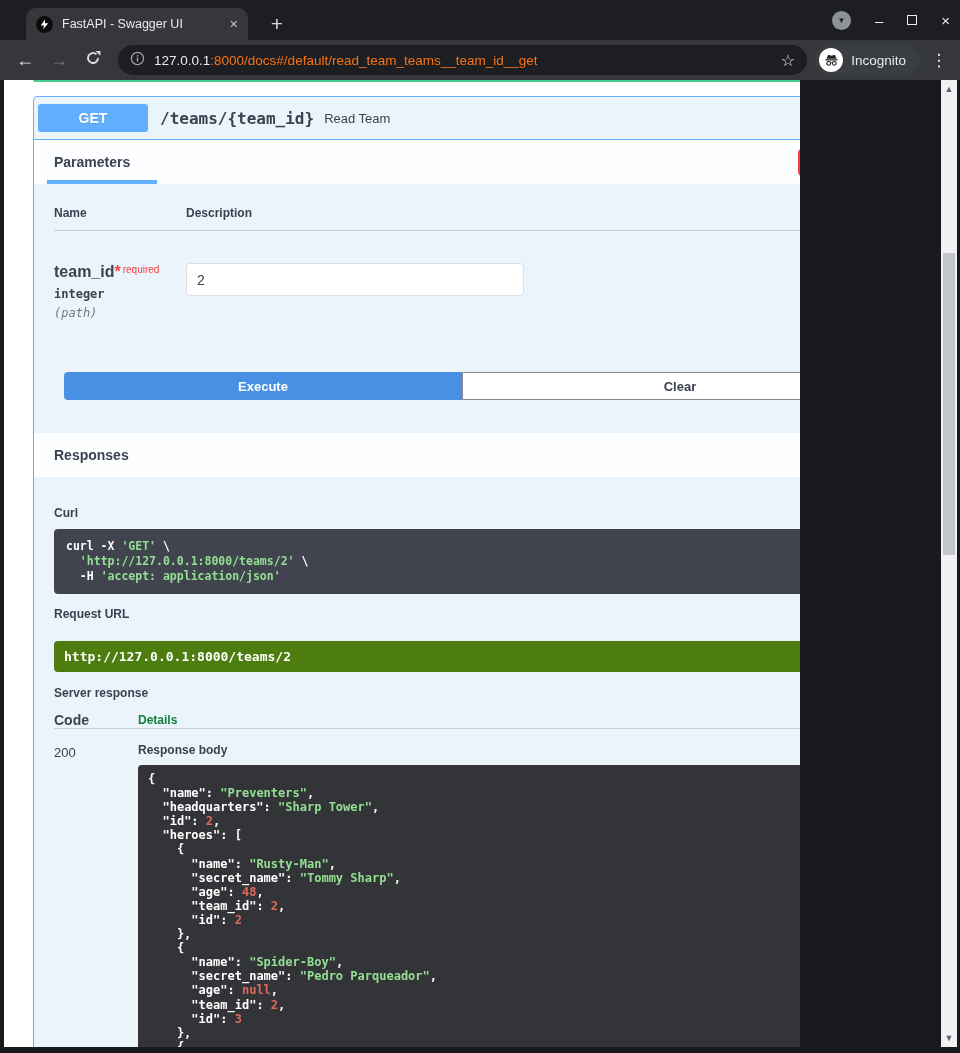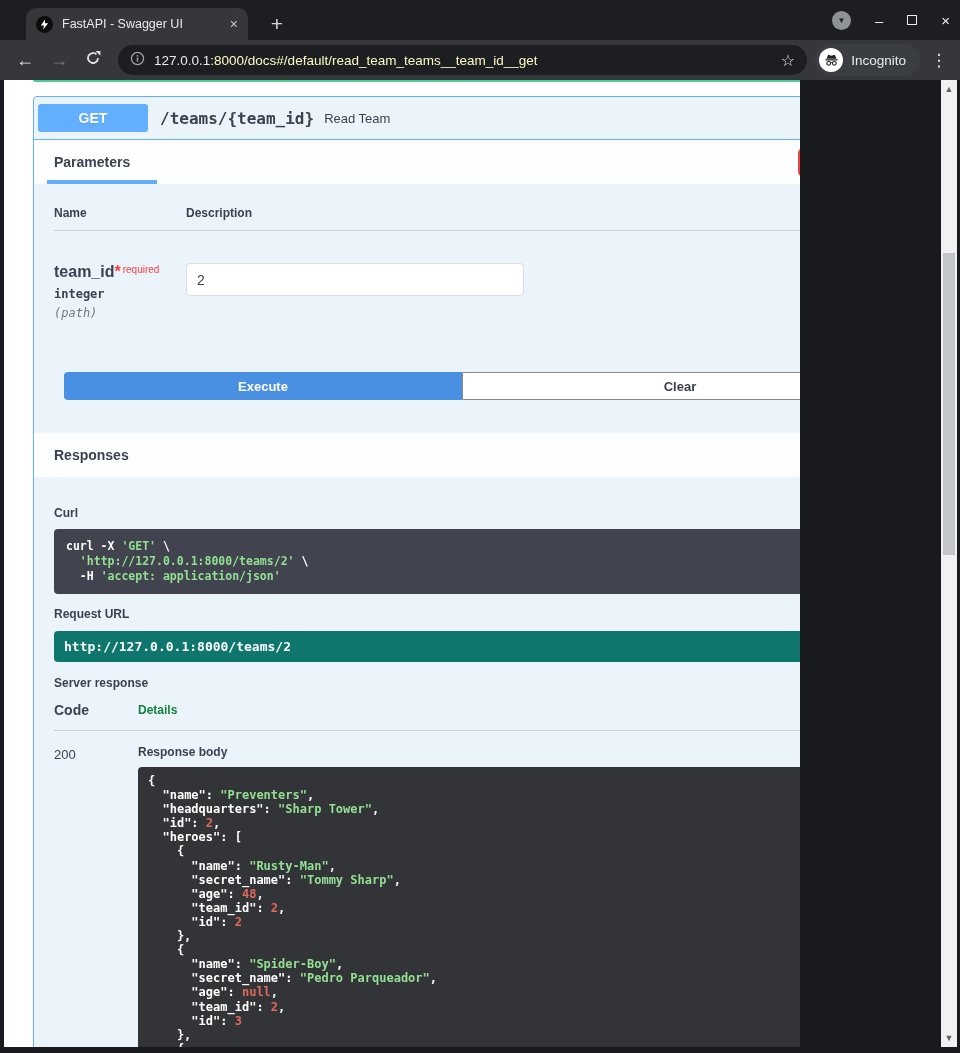--- a/index.html
+++ b/index.html
@@ -24,21 +24,21 @@
   .max-box { width:10px; height:10px; border:1.5px solid #e8eaed; display:inline-block; }
 
   .toolbar { position:absolute; top:40px; left:0; right:0; height:40px; background:#36373b;
              display:flex; align-items:center; padding:0 8px; }
   .nav-btn { width:34px; text-align:center; font-size:18px; color:#dee1e6; }
   .nav-btn.dim { color:#75797f; }
   .urlbar { flex:1; height:30px; background:#1d1e21; border-radius:15px; margin:0 8px;
             display:flex; align-items:center; padding:0 12px; }
   .url-text { margin-left:9px; font-size:13.5px; flex:1; white-space:nowrap; overflow:hidden; }
   .url-host { color:#e8eaed; }
-  .url-rest { color:#fef9c3; }
+  .url-rest { color:#f97316; }
   .star { color:#dee1e6; font-size:16px; margin-left:8px; }
   .incog-chip { height:32px; background:#3a3d41; border-radius:16px; display:flex; align-items:center;
                 padding:0 14px 0 4px; margin-right:6px; }
   .incog-circle { width:24px; height:24px; border-radius:50%; background:#ffffff; display:flex;
                   align-items:center; justify-content:center; }
   .incog-label { color:#e8eaed; font-size:13.5px; margin-left:8px; }
   .menu-dots { color:#e8eaed; font-size:17px; width:26px; text-align:center; }
 
   
   .page { position:absolute; left:4px; top:80px; width:796px; height:967px; background:#ffffff; overflow:hidden; }
@@ -81,25 +81,25 @@
                color:#3b4151; font-weight:bold; font-size:13px; font-family:inherit;padding-left:18px; }
   .params-bottom-pad { height:33px; }
 
   .responses-body { padding:26px 20px 0; }
   .block-label { font-size:12px; font-weight:bold; color:#3b4151; }
   .curl-block { margin-top:8px; background:#41444e; border-radius:4px; padding:10px 12px; position:relative;
                 font-family:"DejaVu Sans Mono", monospace; font-weight:bold; font-size:11.5px; line-height:15px;
                 color:#fff; min-height:60px; }
   .copy-btn { position:absolute; right:8px; bottom:9px; width:22px; height:24px; background:#757a87;
               border-radius:3px; border:none; display:flex; align-items:center; justify-content:center; }
-  .url-block { margin-top:10px; background:#0f766e; border-radius:4px; padding:8px 10px;
+  .url-block { margin-top:20px; background:#4d7c0f; border-radius:4px; padding:8px 10px;
                font-family:"DejaVu Sans Mono", monospace; font-weight:bold; font-size:13px; color:#fff; }
   .lbl-requrl { display:block; margin-top:13px; }
   .lbl-server { display:block; margin-top:14px; }
-  .code-head { display:flex; margin-top:12px; padding-bottom:12px; border-bottom:1px solid rgba(59,65,81,.2); align-items:flex-end; }
+  .code-head { display:flex; margin-top:12px; border-bottom:1px solid rgba(59,65,81,.2); align-items:flex-end; }
   .code-col { width:84px; font-size:14px; font-weight:bold; color:#3b4151; }
   .details-col { font-size:12px; font-weight:bold; color:#15803d; padding-bottom:1px; }
   .resp-row { display:flex; margin-top:14px; }
   .status-code { width:84px; font-size:13px; color:#3b4151; padding-top:2px; }
   .resp-right { flex:1; min-width:0; }
   .resp-body-label { margin-bottom:8px; display:block; }
   .resp-block { background:#333438; border-radius:4px; padding:7px 22px 0 10px; position:relative;
                 font-family:"DejaVu Sans Mono", monospace; font-weight:bold; font-size:12px; line-height:14.1px;
                 color:#fff; height:294px; overflow:hidden; }
   .code-line { white-space:pre; }

